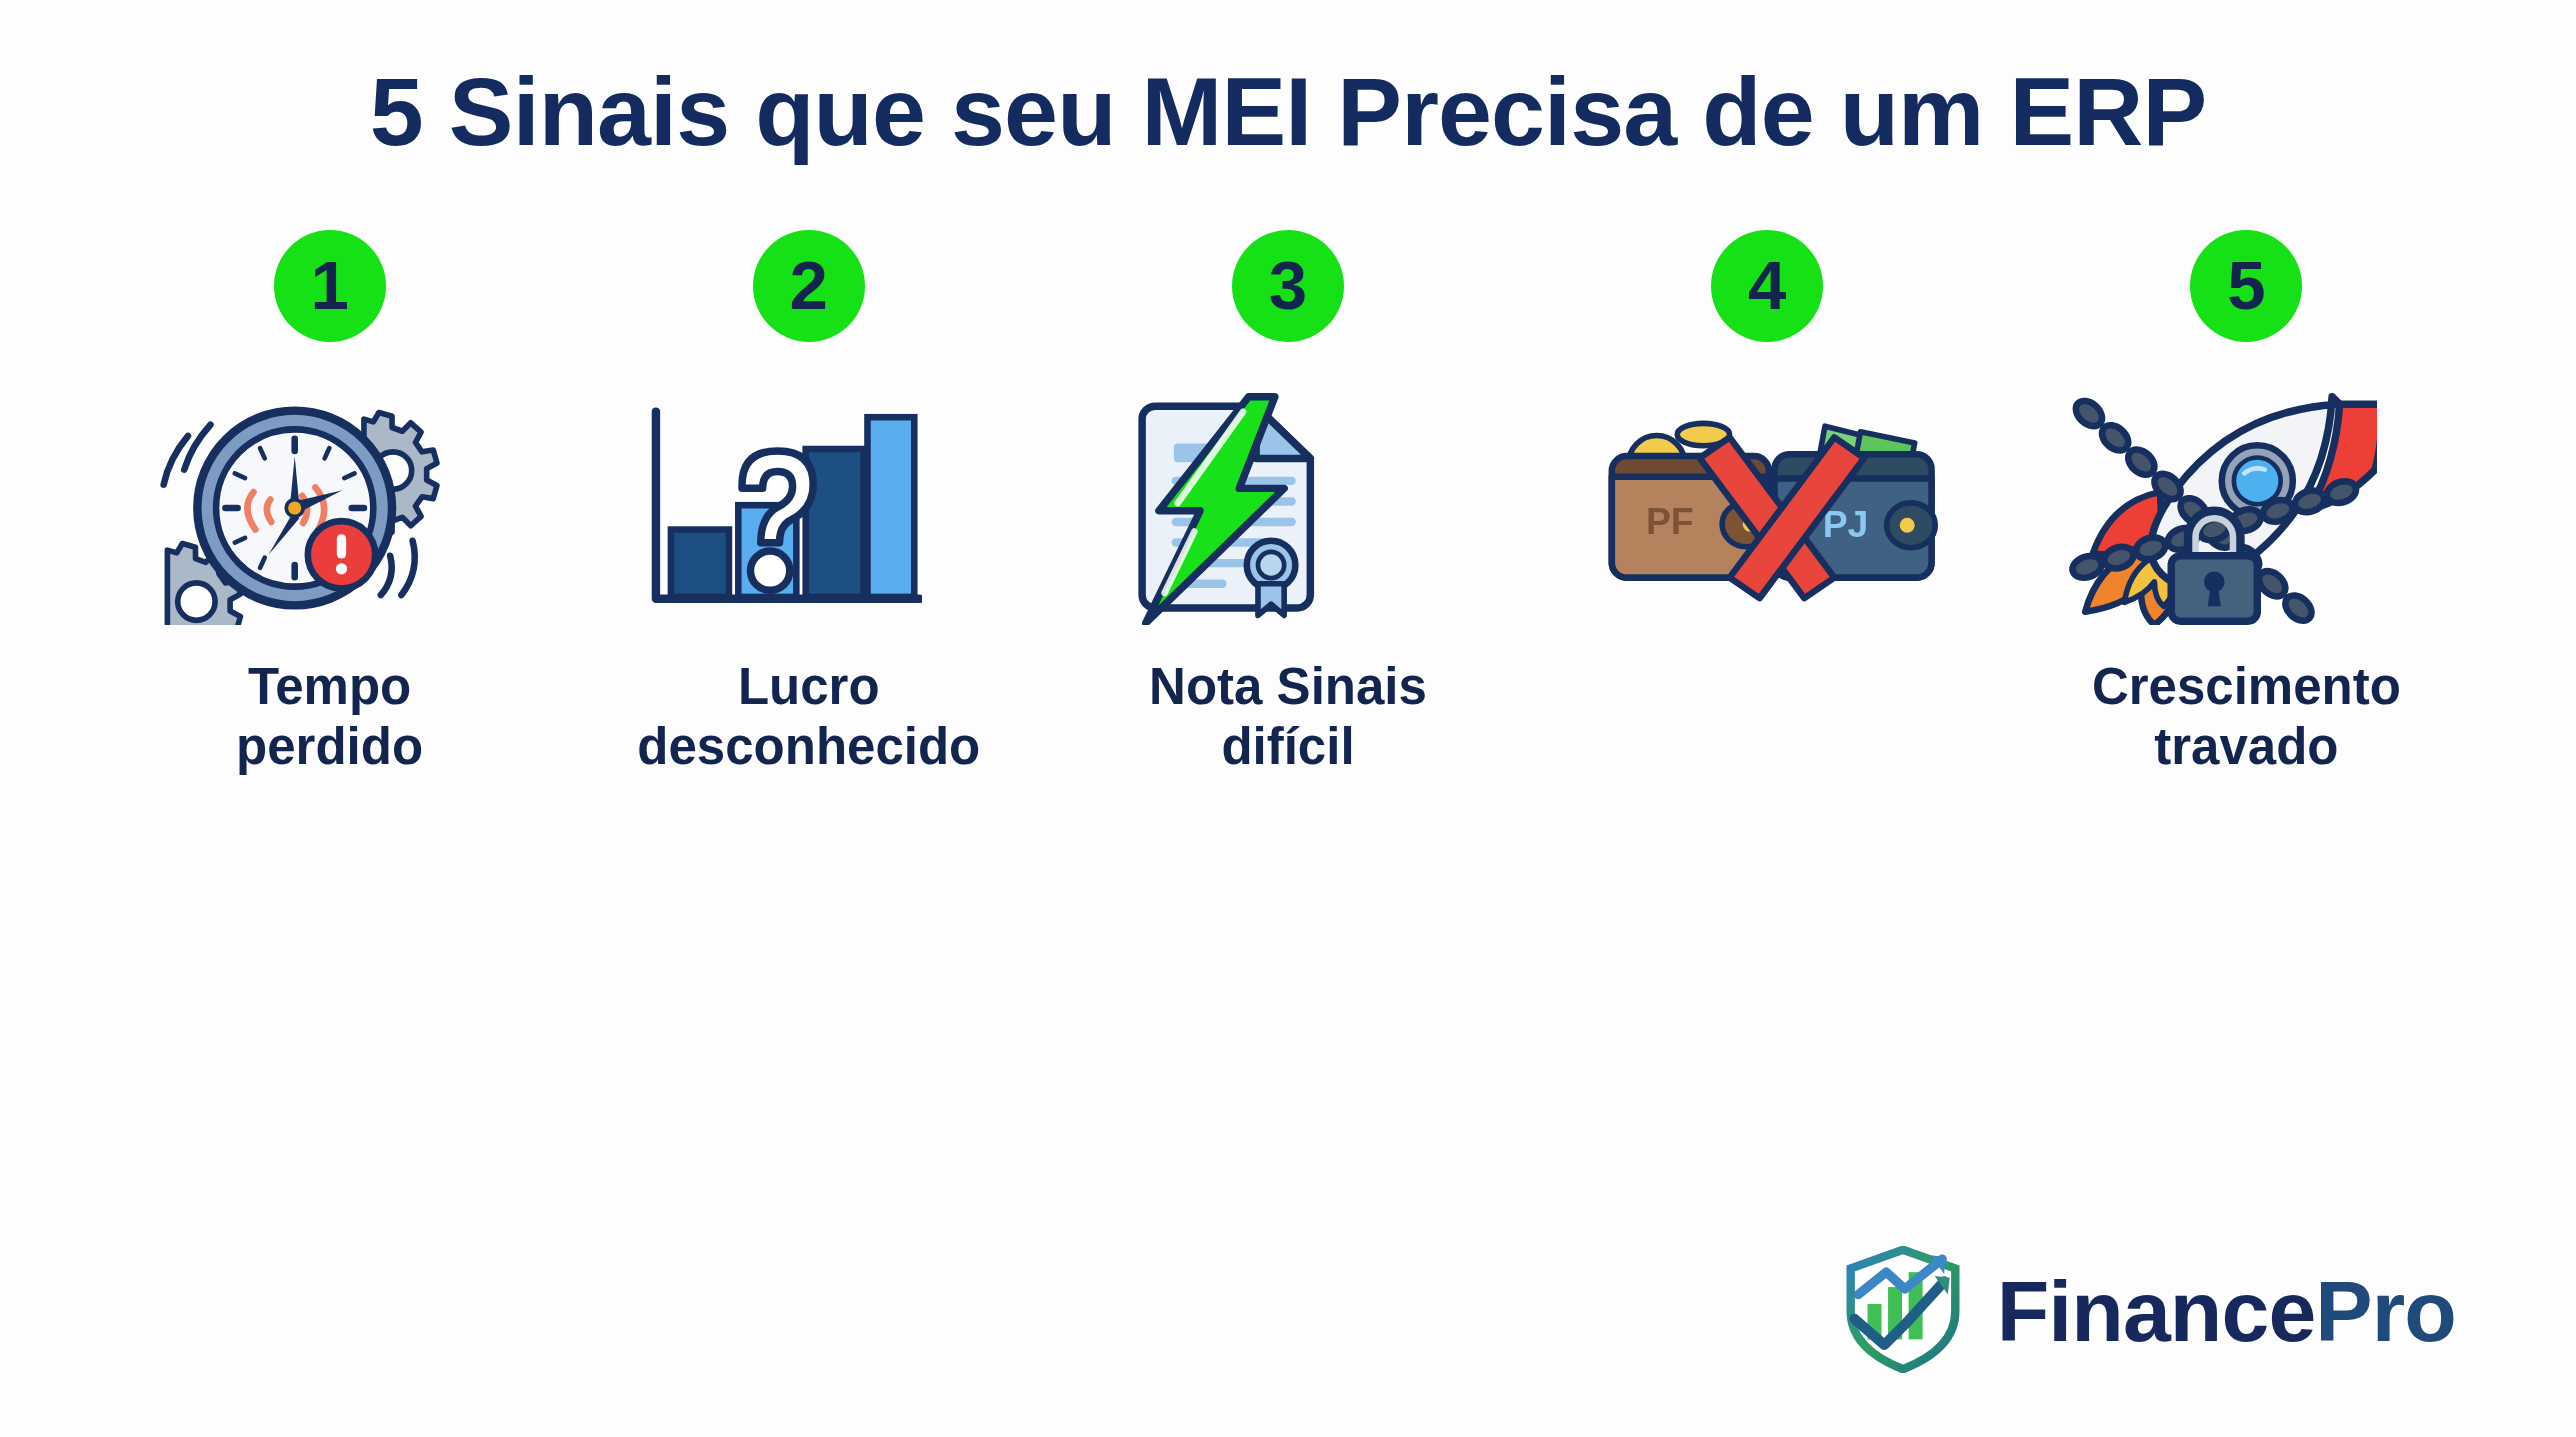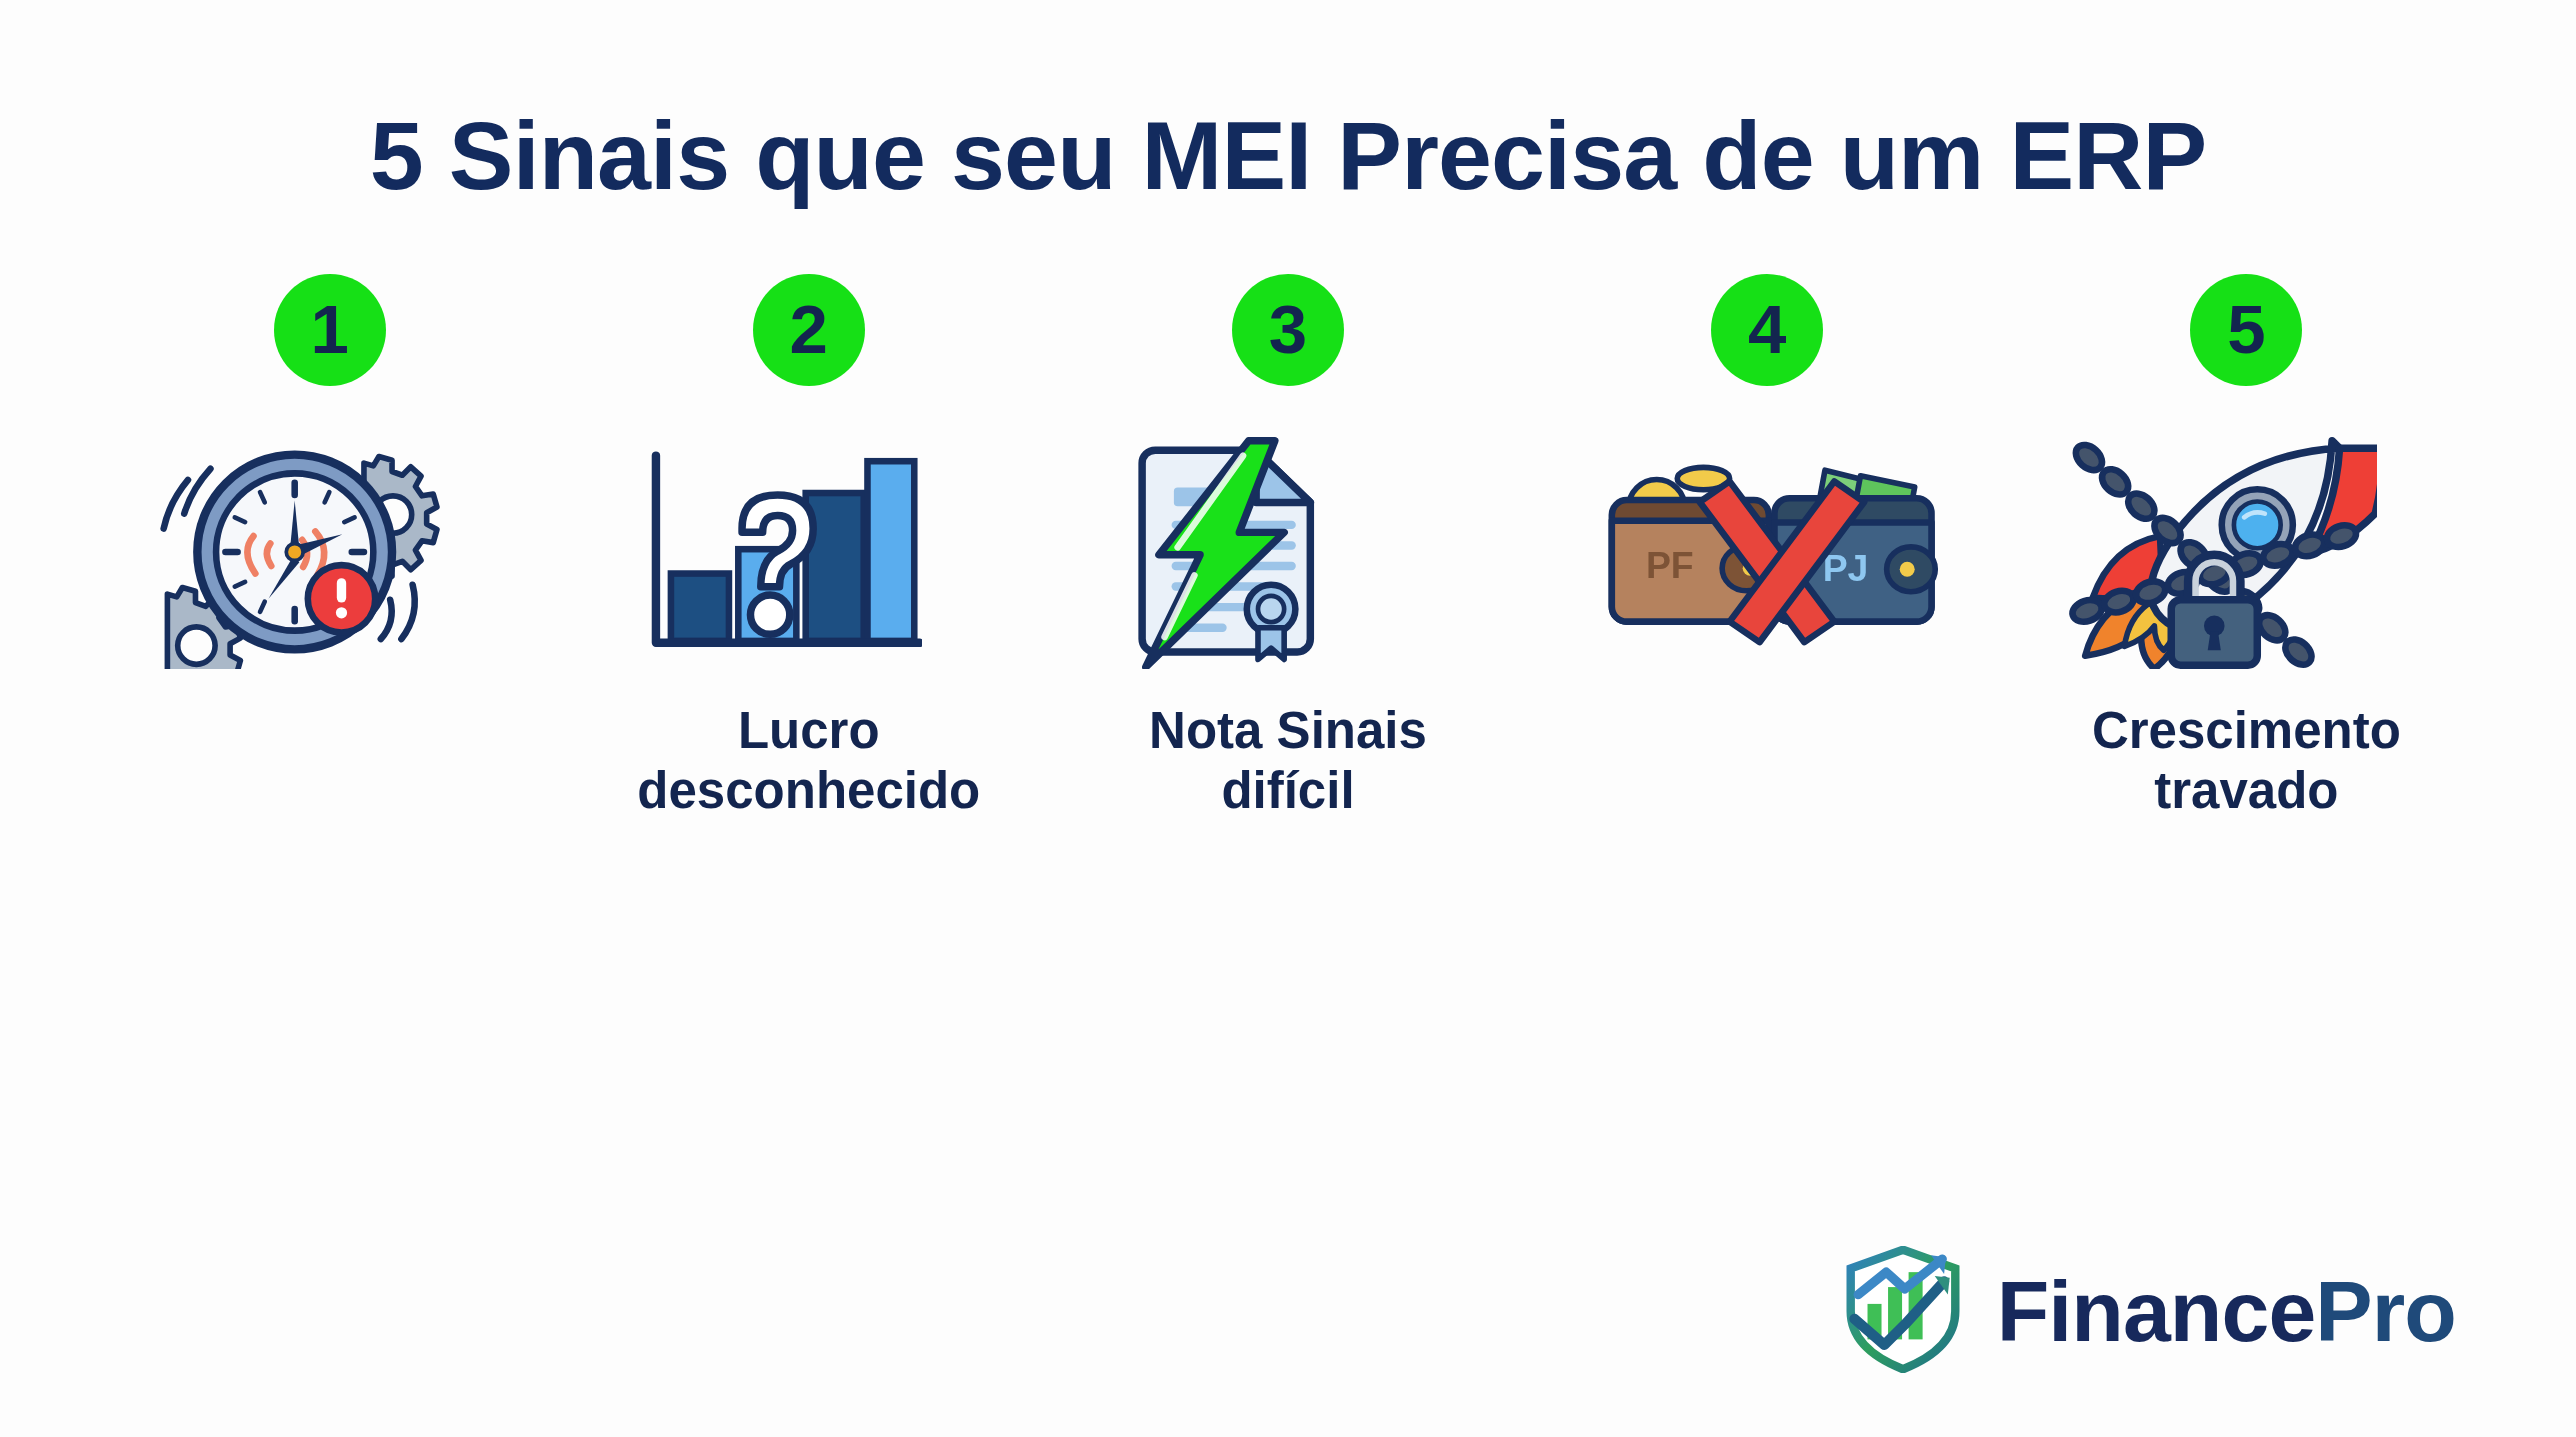--- a/index.html
+++ b/index.html
@@ -12,21 +12,21 @@
   }
   .page{
     width:2576px;height:1438px;
     position:relative;
     display:flex;
     flex-direction:column;
     align-items:center;
     box-sizing:border-box;
   }
   .title{
-    margin-top:105px;
+    margin-top:61px;
     font-size:97px;
     font-weight:bold;
     color:#132b5e;
     letter-spacing:-0.9px;
     line-height:1.05;
     text-align:center;
     white-space:nowrap;
     transform:scaleX(1.0);
   }
   .grid{
@@ -136,20 +136,22 @@
           </g>
           <path d="M162 70 L167 122 L157 122 Z" fill="#172f5e"></path>
           <path d="M213 106 L166 130 L162 118 Z" fill="#172f5e"></path>
           <path d="M134 175 L160 130 L167 136 Z" fill="#172f5e"></path>
           <circle cx="162" cy="125" r="9" fill="#f0a823" stroke="#172f5e" stroke-width="4"></circle>
           <circle cx="212" cy="175" r="36" fill="#ec3d3d" stroke="#172f5e" stroke-width="7"></circle>
           <rect x="207" y="153" width="10" height="26" rx="5" fill="#ffffff"></rect>
           <circle cx="212" cy="190" r="6" fill="#ffffff"></circle>
         </svg>
       </div>
+      <div class="label">Tempo
+perdido</div>
     </div>
 
     <div class="col">
       <div class="badge">2</div>
       <div class="icon-wrap">
         <svg width="300" height="234" viewBox="0 0 320 250">
           <rect x="52" y="148" width="62" height="72" fill="#1d4f82" stroke="#172f5e" stroke-width="7"></rect>
           <rect x="124" y="122" width="62" height="98" fill="#5aadee" stroke="#172f5e" stroke-width="7"></rect>
           <rect x="196" y="62" width="62" height="158" fill="#1d4f82" stroke="#172f5e" stroke-width="7"></rect>
           <rect x="262" y="28" width="50" height="192" fill="#5aadee" stroke="#172f5e" stroke-width="7"></rect>

